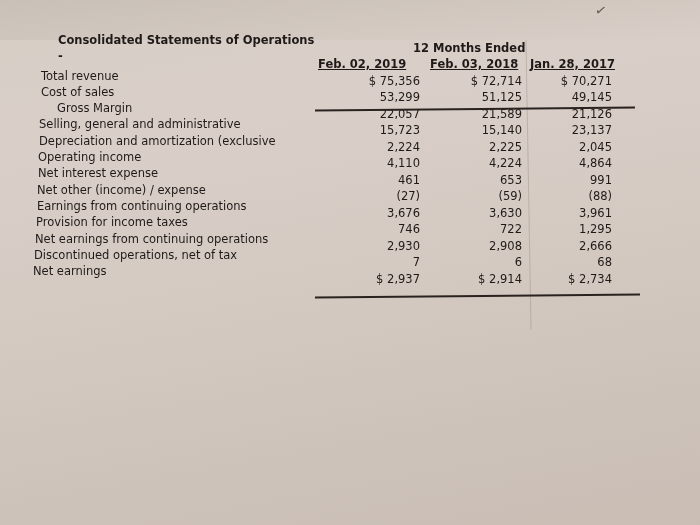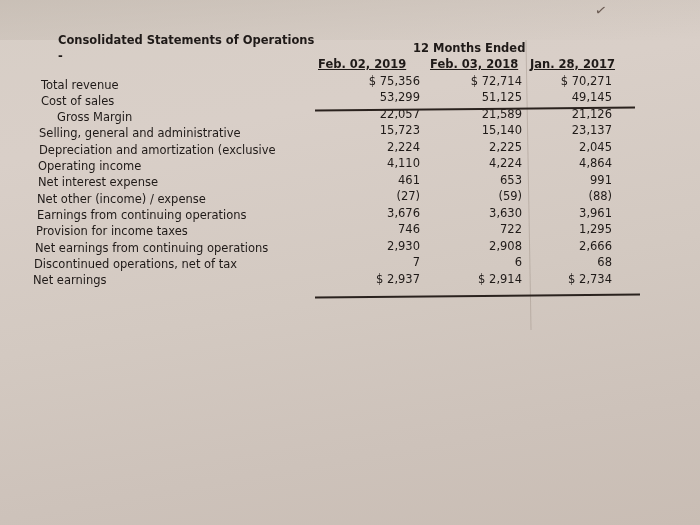--- a/index.html
+++ b/index.html
@@ -45,21 +45,21 @@
 </style>
 </head>
 <body>
 
 <div class="shade-top"></div>
 <div class="fold-line"></div>
 <div class="pen-mark">✓</div>
 
 <div class="block labels">
   <div class="hdr hdr1">Consolidated Statements of Operations -</div>
-  <div class="row" style="margin-top:12px">Total revenue</div>
+  <div class="row" style="margin-top:3px">Total revenue</div>
   <div class="row">Cost of sales</div>
   <div class="row indent">Gross Margin</div>
   <div class="row" style="padding-left:9px">Selling, general and administrative</div>
   <div class="row" style="padding-left:9px">Depreciation and amortization (exclusive</div>
   <div class="row" style="padding-left:8px">Operating income</div>
   <div class="row" style="padding-left:8px">Net interest expense</div>
   <div class="row" style="padding-left:7px">Net other (income) / expense</div>
   <div class="row" style="padding-left:7px">Earnings from continuing operations</div>
   <div class="row" style="padding-left:6px">Provision for income taxes</div>
   <div class="row" style="padding-left:5px">Net earnings from continuing operations</div>

